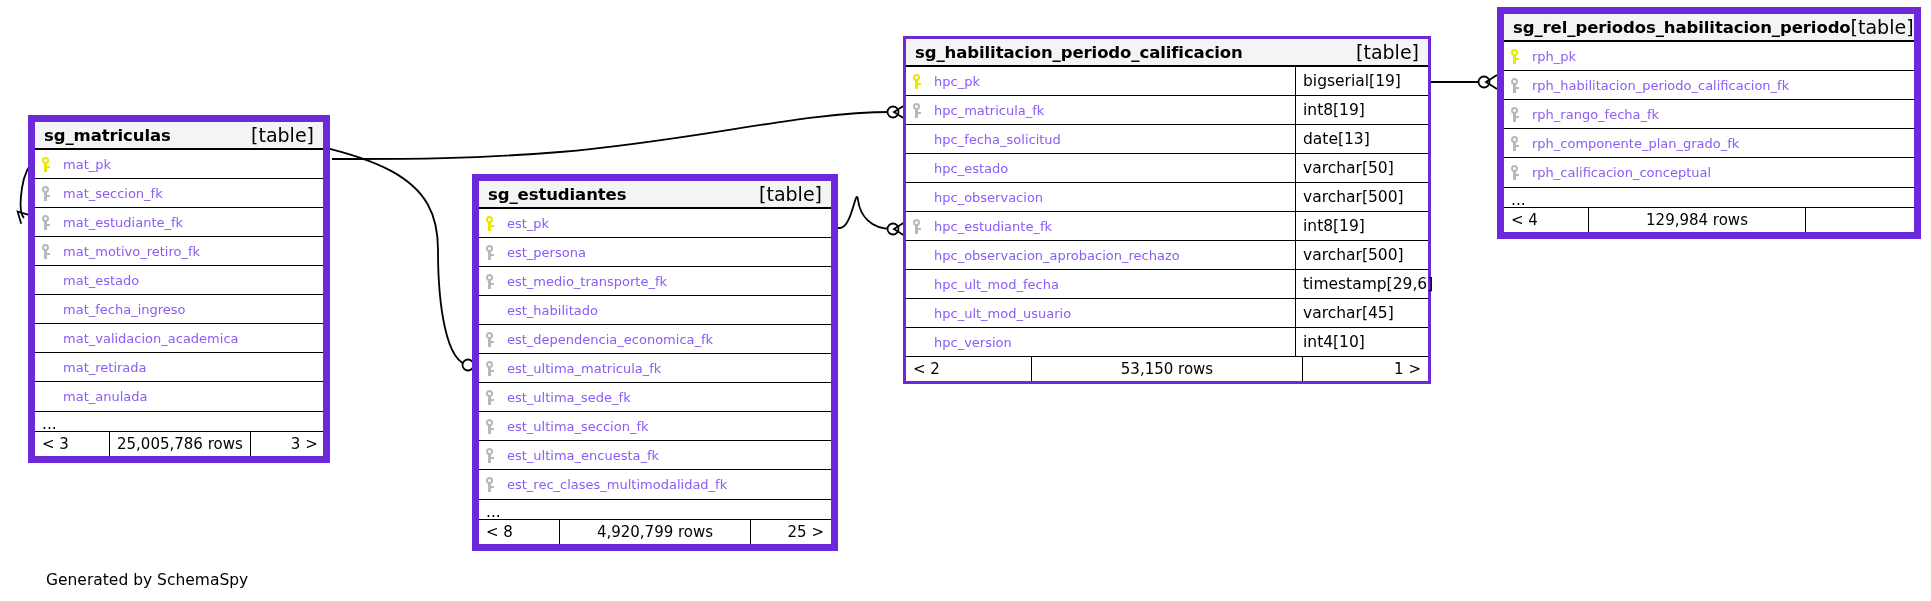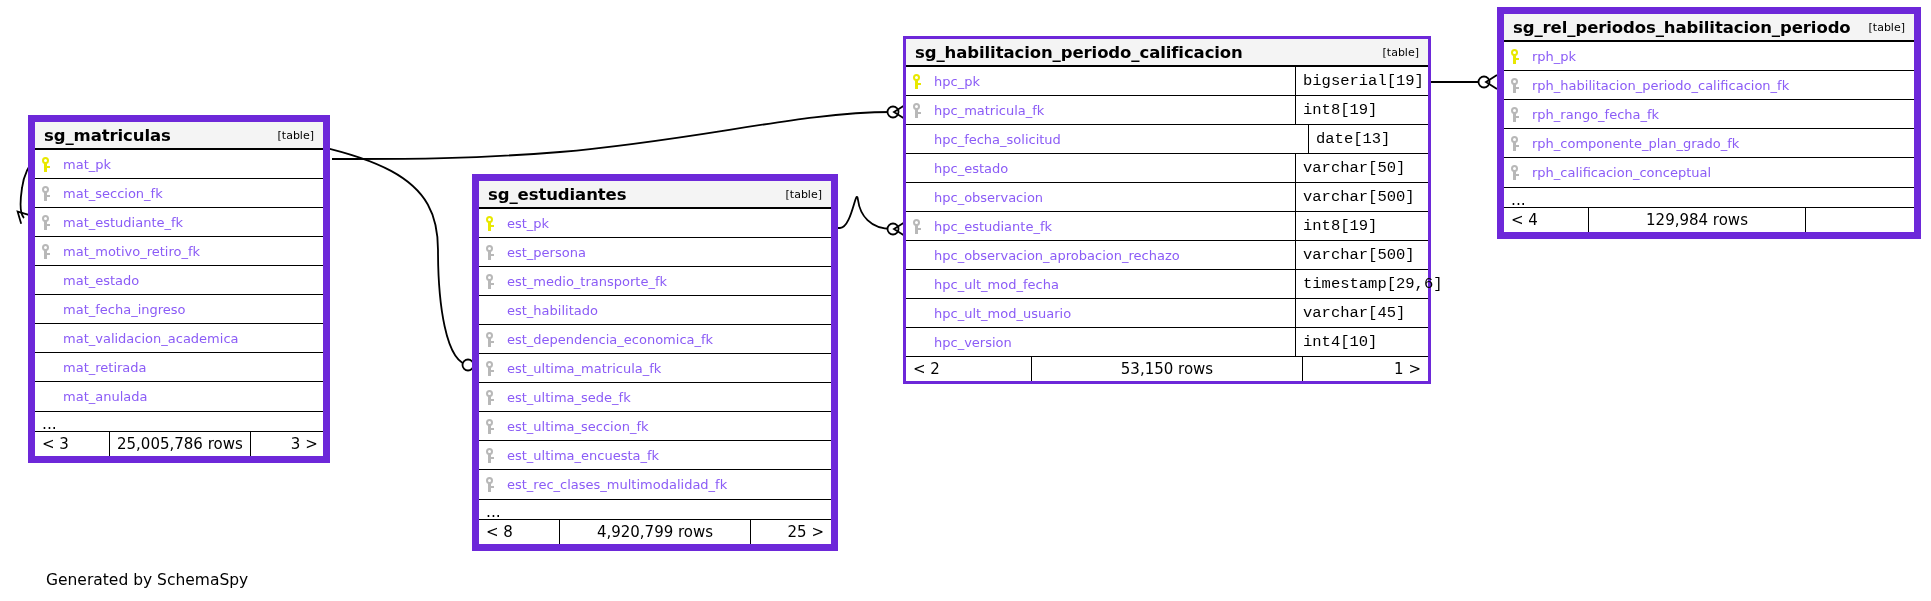--- a/index.html
+++ b/index.html
@@ -25,41 +25,40 @@
     background:#f4f4f4;
     border-bottom:2px solid #000000;
     box-sizing:border-box;
     padding:0 9px;
     height:28px;
   }
   .tbl-title .tname{
     font-weight:bold;font-size:16.5px;color:#000;
     letter-spacing:-0.1px;white-space:nowrap;
   }
-  .tbl-title .ttag{font-size:11px;color:#000;white-space:nowrap;}
+  .tbl-title .ttag{font-size:19px;color:#000;white-space:nowrap;}
 
   .col-row{
     display:flex;align-items:stretch;
     border-bottom:1.6px solid #000000;
     box-sizing:border-box;
     height:29px;
     background:#fff;
   }
   .col-row:last-of-type{border-bottom:none;}
   .col-name{
     flex:1 1 auto;display:flex;align-items:center;
     padding-left:8px;font-size:13px;color:#8b5cf6;white-space:nowrap;
     overflow:hidden;
   }
   .col-type{
     flex:0 0 auto;display:flex;align-items:center;
     border-left:1.6px solid #000;
     padding-left:7px;font-size:15.5px;color:#000;white-space:nowrap;
     box-sizing:border-box;
-    font-family:Liberation Mono, monospace;
   }
   .keyslot{
     width:20px;flex:0 0 20px;display:flex;align-items:center;justify-content:center;
   }
   .key{width:9px;height:15px;position:relative;display:block;}
   .key .head{
     position:absolute;top:0;left:1px;width:7px;height:7px;border-radius:50%;
     box-sizing:border-box;border:2px solid currentColor;
   }
   .key .shaft{
@@ -343,21 +342,21 @@
             <span class="shaft"></span>
             <span class="tooth"></span>
           </span>
         </span>
       <span class="col-name">hpc_matricula_fk</span>
       <span class="col-type" style="width:133px;">int8[19]</span>
     </div>
     <div class="col-row">
       <span class="keyslot"></span>
       <span class="col-name">hpc_fecha_solicitud</span>
-      <span class="col-type" style="width:120px;">date[13]</span>
+      <span class="col-type" style="width:133px;">date[13]</span>
     </div>
     <div class="col-row">
       <span class="keyslot"></span>
       <span class="col-name">hpc_estado</span>
       <span class="col-type" style="width:133px;">varchar[50]</span>
     </div>
     <div class="col-row">
       <span class="keyslot"></span>
       <span class="col-name">hpc_observacion</span>
       <span class="col-type" style="width:133px;">varchar[500]</span>

